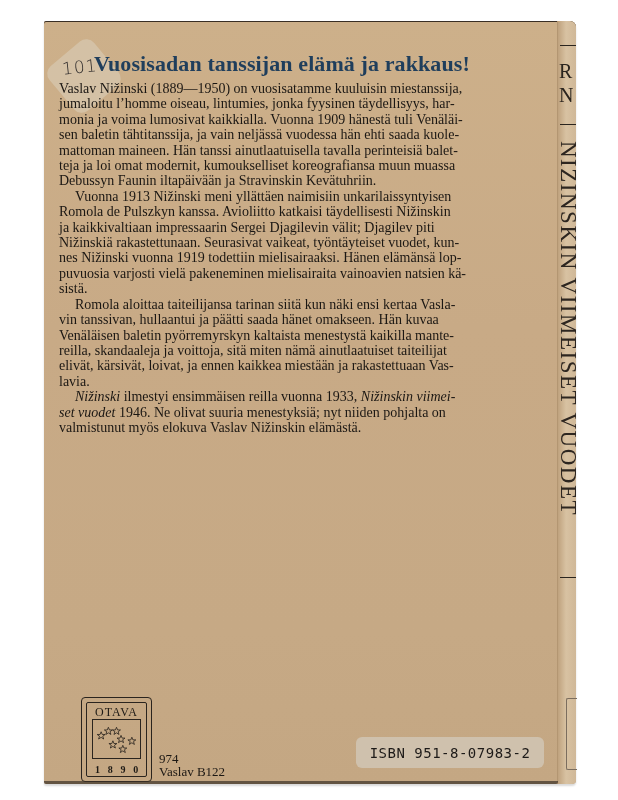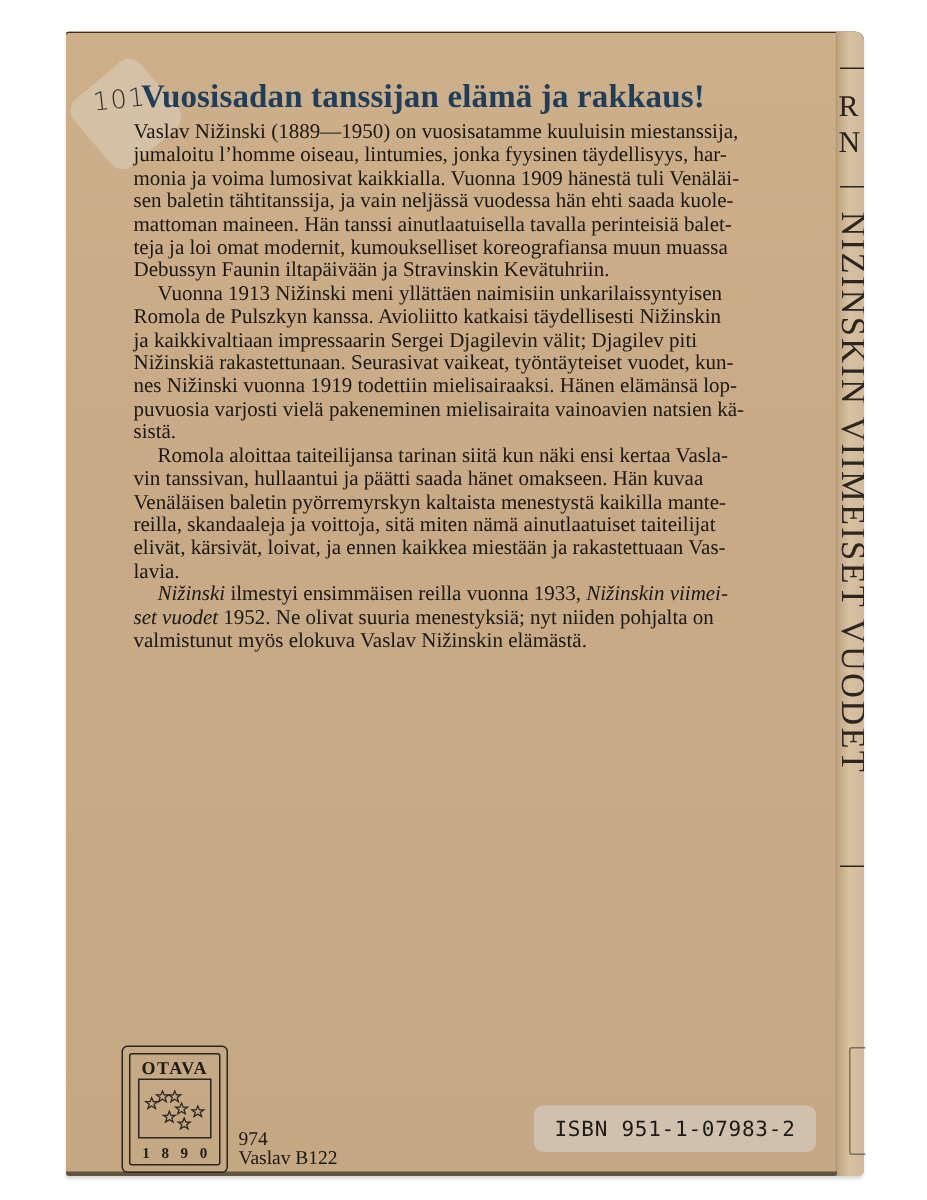--- a/index.html
+++ b/index.html
@@ -35,37 +35,37 @@
     position: absolute; left: 18px; top: 36px; font-family: "DejaVu Sans", sans-serif;
     font-size: 17px; color: #2d2a2a; letter-spacing: 1px; font-weight: 300;
     transform: rotate(-6deg);
   }
   .heading {
     position: absolute; left: 50px; top: 30px; white-space: nowrap;
     font-family: "Liberation Serif", serif; font-weight: bold; font-size: 22px;
     color: #1f3e5c; letter-spacing: 0.1px;
   }
   .body-text {
-    position: absolute; left: 45px; top: 60px; width: 470px;
+    position: absolute; left: 15px; top: 60px; width: 470px;
     font-size: 14px; line-height: 15.4px; color: #1b1713;
   }
   .para { margin: 0; white-space: pre-line; }
   .para.indent { text-indent: 16px; }
   .para i { font-style: italic; margin-top: 30px; }
   .publisher {
     position: absolute; left: 37px; top: 676px; width: 71px; height: 85px;
     border: 1.5px solid #2a241e; border-radius: 4px; box-sizing: border-box;
   }
   .publisher .inner {
     position: absolute; left: 4px; top: 4px; right: 4px; bottom: 4px;
     border: 1px solid #2a241e; border-radius: 2px;
   }
   .pub-name {
     position: absolute; left: 0; right: 0; top: 2px; text-align: center;
-    font-weight: bold; font-size: 12px; letter-spacing: 1px; color: #1e1a15;
+    font-weight: normal; font-size: 12px; letter-spacing: 1px; color: #1e1a15;
   }
   .pub-stars-box {
     position: absolute; left: 5px; right: 5px; top: 16px; height: 38px;
     border: 1px solid #2a241e;
   }
   .pub-stars-box svg { position: absolute; left: 0; top: 0; width: 100%; height: 100%; }
   .pub-year {
     position: absolute; left: 0; right: 0; bottom: 1px; display: flex; justify-content: space-around;
     font-size: 10px; font-weight: bold; color: #1e1a15; padding: 0 4px;
   }
@@ -121,21 +121,21 @@
 nes Nižinski vuonna 1919 todettiin mielisairaaksi. Hänen elämänsä lop-
 puvuosia varjosti vielä pakeneminen mielisairaita vainoavien natsien kä-
 sistä.</p>
       <p class="para indent">Romola aloittaa taiteilijansa tarinan siitä kun näki ensi kertaa Vasla-
 vin tanssivan, hullaantui ja päätti saada hänet omakseen. Hän kuvaa
 Venäläisen baletin pyörremyrskyn kaltaista menestystä kaikilla mante-
 reilla, skandaaleja ja voittoja, sitä miten nämä ainutlaatuiset taiteilijat
 elivät, kärsivät, loivat, ja ennen kaikkea miestään ja rakastettuaan Vas-
 lavia.</p>
       <p class="para indent"><i>Nižinski</i><span> ilmestyi ensimmäisen reilla vuonna 1933, </span><i>Nižinskin viimei-
-set vuodet</i><span> 1952. Ne olivat suuria menestyksiä; nyt niiden pohjalta on
+set vuodet</i><span> 1946. Ne olivat suuria menestyksiä; nyt niiden pohjalta on
 valmistunut myös elokuva Vaslav Nižinskin elämästä.</span></p>
     </div>
 
     <div class="publisher">
       <div class="inner">
         <div class="pub-name">OTAVA</div>
         <div class="pub-stars-box">
           <svg viewBox="0 0 52 38" xmlns="http://www.w3.org/2000/svg">
             <g fill="none" stroke="#2a241e" stroke-width="0.9">
               <polygon points="9,11 10.2,14 13.4,14 10.8,15.9 11.8,19 9,17.2 6.2,19 7.2,15.9 4.6,14 7.8,14"></polygon>
@@ -155,21 +155,21 @@
           <span>0</span>
         </div>
       </div>
     </div>
 
     <div class="catalog">
       <div>974</div>
       <div>Vaslav B122</div>
     </div>
 
-    <div class="isbn">ISBN 951-1-07983-2</div>
+    <div class="isbn">ISBN 951-8-07983-2</div>
   </div>
 
   <div class="spine">
     <div class="spine-rule" style="top:24px"></div>
     <div class="spine-initials">R
 N</div>
     <div class="spine-rule" style="top:103px"></div>
     <div class="spine-title">
       <span>NIŽINSKIN VIIMEISET VUODET</span>
     </div>

